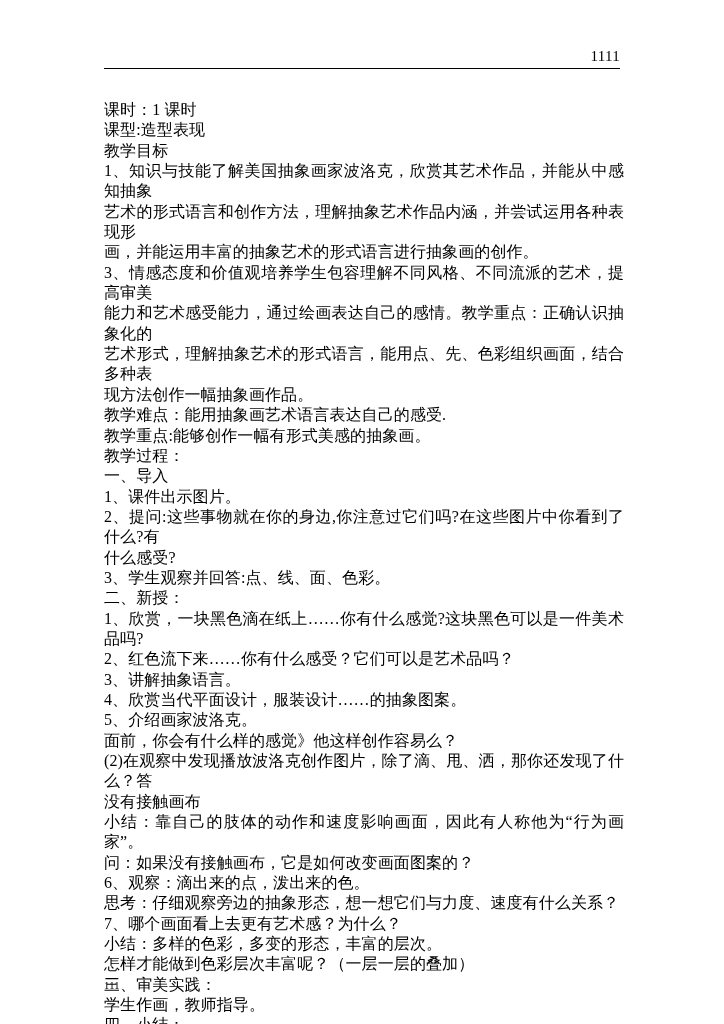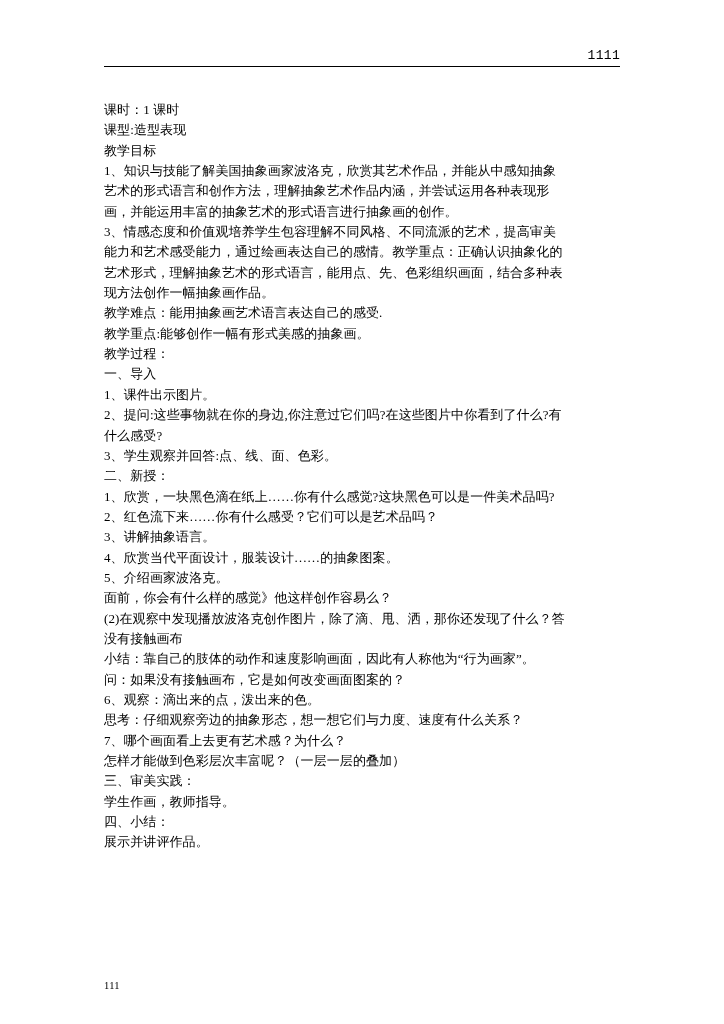--- a/index.html
+++ b/index.html
@@ -24,39 +24,39 @@
     box-sizing: border-box;
   }
   .header-area {
     position: absolute;
     left: 104px;
     top: 48px;
     width: 516px;
   }
   .header-number {
     text-align: right;
-    font-size: 13px;
-    font-family: Liberation Mono, monospace;
+    font-size: 15px;
+    font-family: Liberation Serif, serif;
     color: #000;
     letter-spacing: 0.3px;
     padding-bottom: 3px;
   }
   .header-rule {
     border-bottom: 1px solid #000;
     width: 100%;
     height: 0;
   }
   .content {
     position: absolute;
     left: 104px;
     top: 100px;
     width: 520px;
   }
   .line {
-    font-size: 13px;
+    font-size: 16px;
     line-height: 20.35px;
     font-family: "Liberation Serif", "DejaVu Serif", serif;
     white-space: pre-wrap;
     text-align: justify;
     letter-spacing: 0.1px;
   }
   .footer-number {
     position: absolute;
     left: 104px;
     top: 980px;
@@ -101,20 +101,21 @@
     <div class="line">4、欣赏当代平面设计，服装设计……的抽象图案。</div>
     <div class="line">5、介绍画家波洛克。</div>
     <div class="line">面前，你会有什么样的感觉》他这样创作容易么？</div>
     <div class="line">(2)在观察中发现播放波洛克创作图片，除了滴、甩、洒，那你还发现了什么？答</div>
     <div class="line">没有接触画布</div>
     <div class="line">小结：靠自己的肢体的动作和速度影响画面，因此有人称他为“行为画家”。</div>
     <div class="line">问：如果没有接触画布，它是如何改变画面图案的？</div>
     <div class="line">6、观察：滴出来的点，泼出来的色。</div>
     <div class="line">思考：仔细观察旁边的抽象形态，想一想它们与力度、速度有什么关系？</div>
     <div class="line">7、哪个画面看上去更有艺术感？为什么？</div>
+    <div class="line">小结：多样的色彩，多变的形态，丰富的层次。</div>
     <div class="line">怎样才能做到色彩层次丰富呢？（一层一层的叠加）</div>
     <div class="line">三、审美实践：</div>
     <div class="line">学生作画，教师指导。</div>
     <div class="line">四、小结：</div>
     <div class="line">展示并讲评作品。</div>
   </div>
 
   <div class="footer-number">111</div>
 
 </div>

